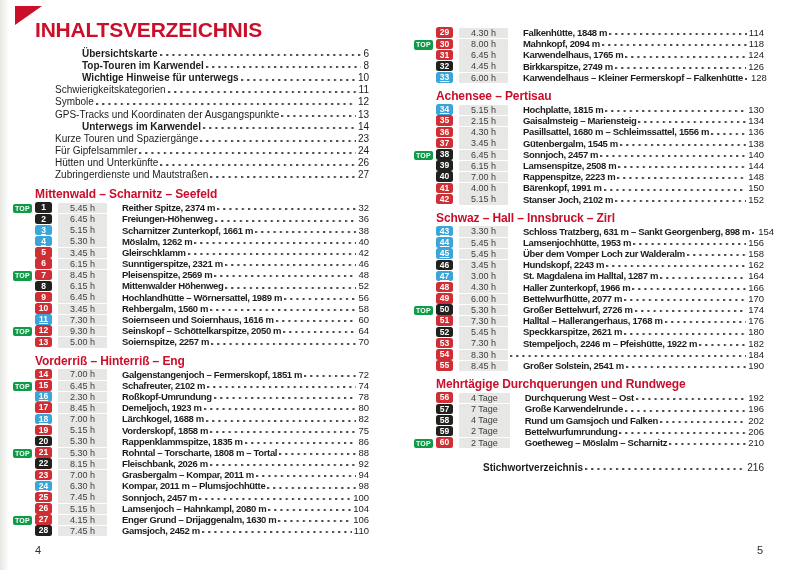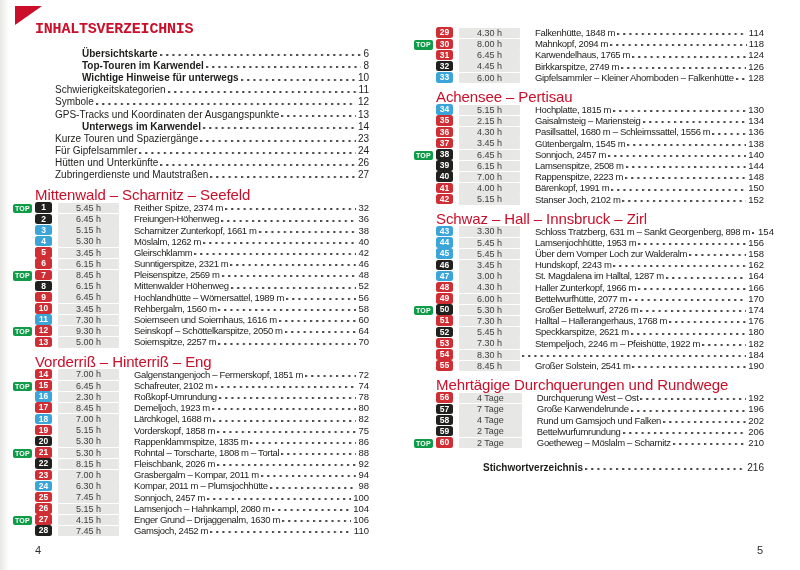--- a/index.html
+++ b/index.html
@@ -10,41 +10,41 @@
   html,body{margin:0;padding:0;}
   body{width:800px;height:570px;background:#f4f4f2;font-family:"Liberation Sans",sans-serif;}
   .sheet{position:relative;width:800px;height:570px;background:#fff;overflow:hidden;}
   .sheet::before{content:"";position:absolute;left:0;top:0;bottom:0;width:9px;
     background:linear-gradient(90deg,#e7e7e4,rgba(255,255,255,0));pointer-events:none;}
   .corner{position:absolute;left:15px;top:6px;width:0;height:0;
     border-top:19px solid var(--heading-red);border-right:27px solid transparent;}
   .col{position:absolute;top:20px;}
   .col-left{left:13px;width:356px;}
   .col-right{left:414px;width:350px;top:27px;}
-  .page-title{margin:0 0 7px 22px;font-size:15px;line-height:20px;font-weight:700;
-    color:var(--heading-red);letter-spacing:-0.2px;font-family:Liberation Mono, monospace;}
+  .page-title{margin:0 0 7px 22px;font-size:21px;line-height:20px;font-weight:700;
+    color:var(--heading-red);letter-spacing:-0.2px;}
   .front-row{display:flex;align-items:center;height:12.2px;font-size:10px;color:var(--text);}
   .front-row.main{margin-left:22px;}
   .front-row.main .label{font-weight:700;padding-left:47px;}
   .front-row.sub{margin-left:42px;text-align:right;}
   .front-row .label{white-space:nowrap;}
-  .section-title{margin:7px 0 1px 22px;font-size:15px;line-height:13px;font-weight:400;
+  .section-title{margin:7px 0 1px 22px;font-size:12px;line-height:13px;font-weight:700;
     color:var(--heading-red);letter-spacing:-0.1px;}
   .tour-row{display:flex;align-items:center;height:11.2px;font-size:9.5px;color:var(--text);}
   .gutter{flex:0 0 22px;}
   .top-badge{display:inline-block;width:19px;height:9.5px;line-height:9.5px;border-radius:2px;
     background:var(--top-green);color:#fff;font-size:7px;font-weight:700;
     letter-spacing:0.3px;text-align:center;}
   .badge{flex:0 0 17px;height:10.5px;line-height:10.8px;border-radius:2.5px;color:#fff;
     font-size:8.5px;font-weight:700;text-align:center;}
-  .c-red{background:var(--badge-red);} .c-blue{background:var(--badge-blue);} .c-black{background:var(--badge-black);}
+  .c-red{background:var(--badge-red);} .c-blue{background:var(--badge-blue);text-decoration:underline;} .c-black{background:var(--badge-black);}
   .time-col{flex:0 0 34px;margin-left:6px;}
   .time{display:inline-block;background:var(--time-bg);color:var(--time-text);font-size:9px;
-    line-height:10.5px;padding:0 18px;border-radius:1px;white-space:nowrap;}
-  .name{margin-left:3px;font-weight:400;white-space:nowrap;letter-spacing:-0.35px;padding-left:12px;}
+    line-height:10.5px;padding:0 12px;border-radius:1px;white-space:nowrap;}
+  .name{margin-left:3px;font-weight:700;white-space:nowrap;letter-spacing:-0.35px;padding-left:12px;}
   .leader{flex:1 1 4px;min-width:4px;margin:0 2px;align-self:stretch;
     background-image:radial-gradient(circle at 1.2px 1.2px,var(--dots) 1px,rgba(0,0,0,0) 1.3px);
     background-size:6.2px 2.4px;background-repeat:repeat-x;
     background-position:left 0 bottom 2.5px;}
   .page{white-space:nowrap;}
   .back-matter{margin-top:13px;}
   .folio{position:absolute;bottom:14px;font-size:11px;color:var(--folio);}
   .folio-left{left:35px;} .folio-right{right:37px;}
 </style>
 </head>
@@ -368,21 +368,21 @@
         <span class="badge c-black">32</span>
         <span class="time-col"><span class="time">4.45 h</span></span>
         <span class="name">Birkkarspitze, 2749 m</span>
         <span class="leader"></span>
         <span class="page">126</span>
       </div>
       <div class="tour-row">
         <span class="gutter"></span>
         <span class="badge c-blue">33</span>
         <span class="time-col"><span class="time">6.00 h</span></span>
-        <span class="name">Gipfelsammler – Kleiner Ahornboden – Falkenhütte</span>
+        <span class="name">Karwendelhaus – Kleiner Fermerskopf – Falkenhütte</span>
         <span class="leader"></span>
         <span class="page">128</span>
       </div>
       <h2 class="section-title">Achensee – Pertisau</h2>
       <div class="tour-row">
         <span class="gutter"></span>
         <span class="badge c-blue">34</span>
         <span class="time-col"><span class="time">5.15 h</span></span>
         <span class="name">Hochplatte, 1815 m</span>
         <span class="leader"></span>

